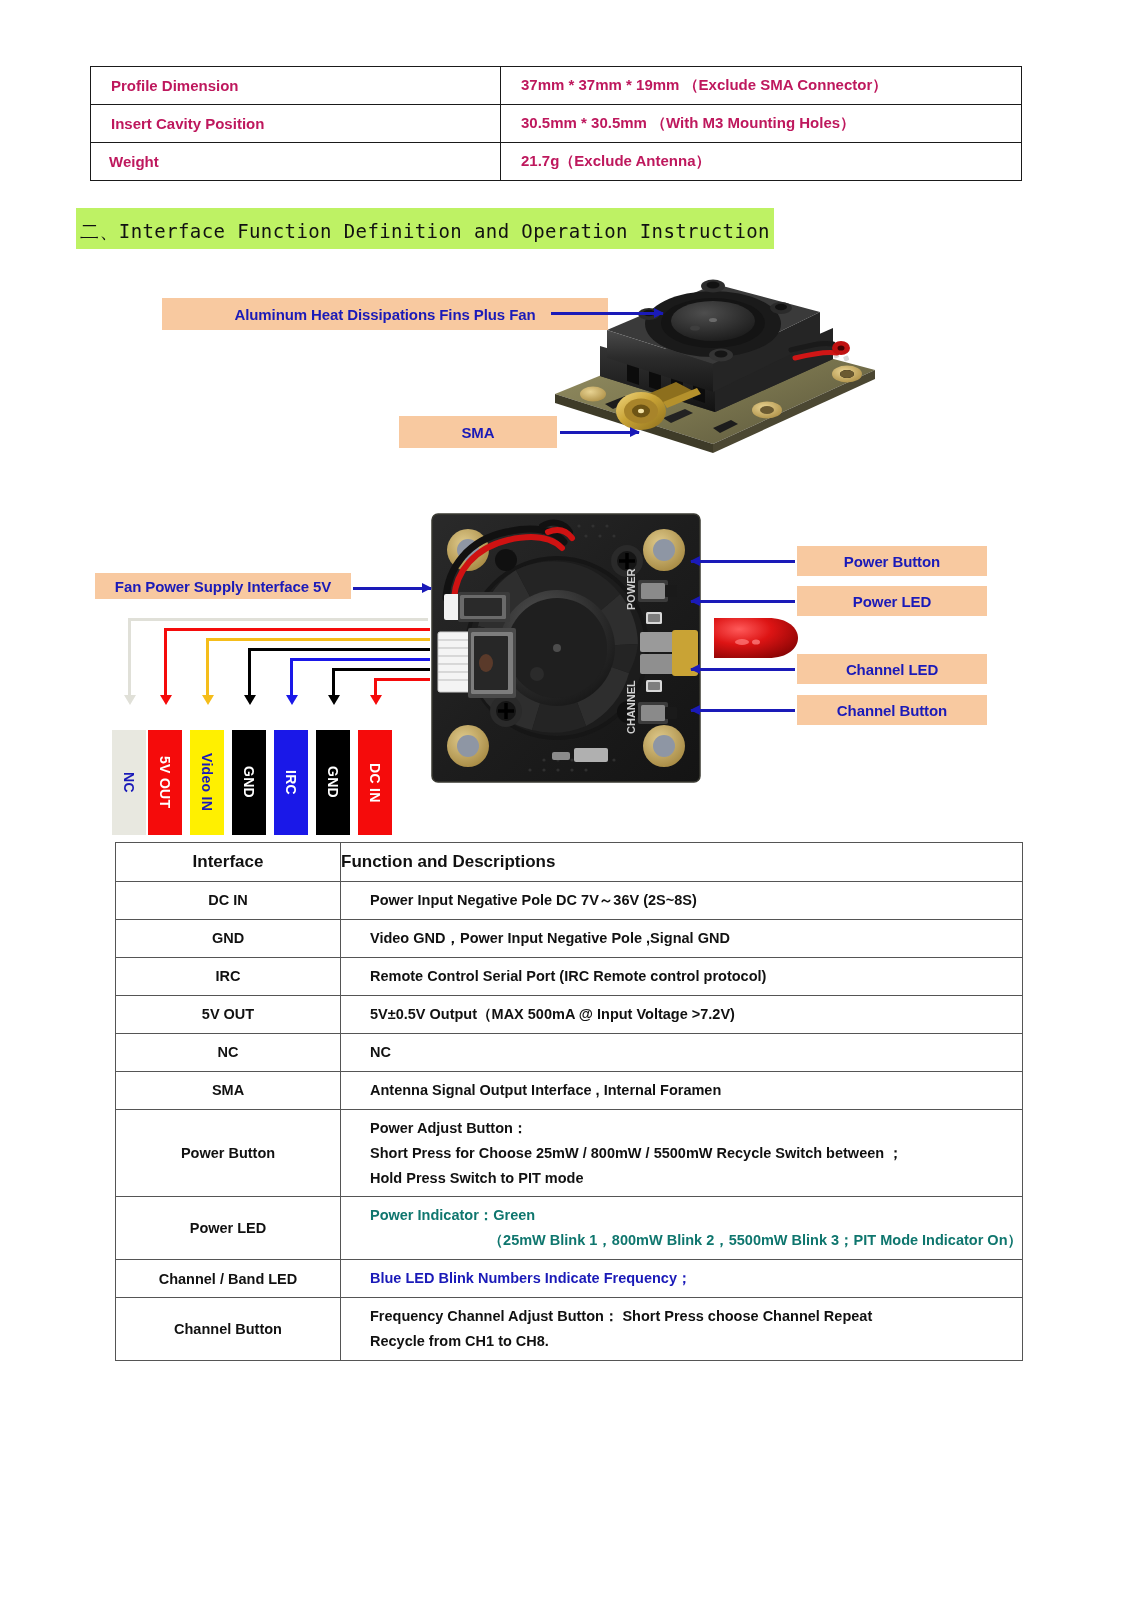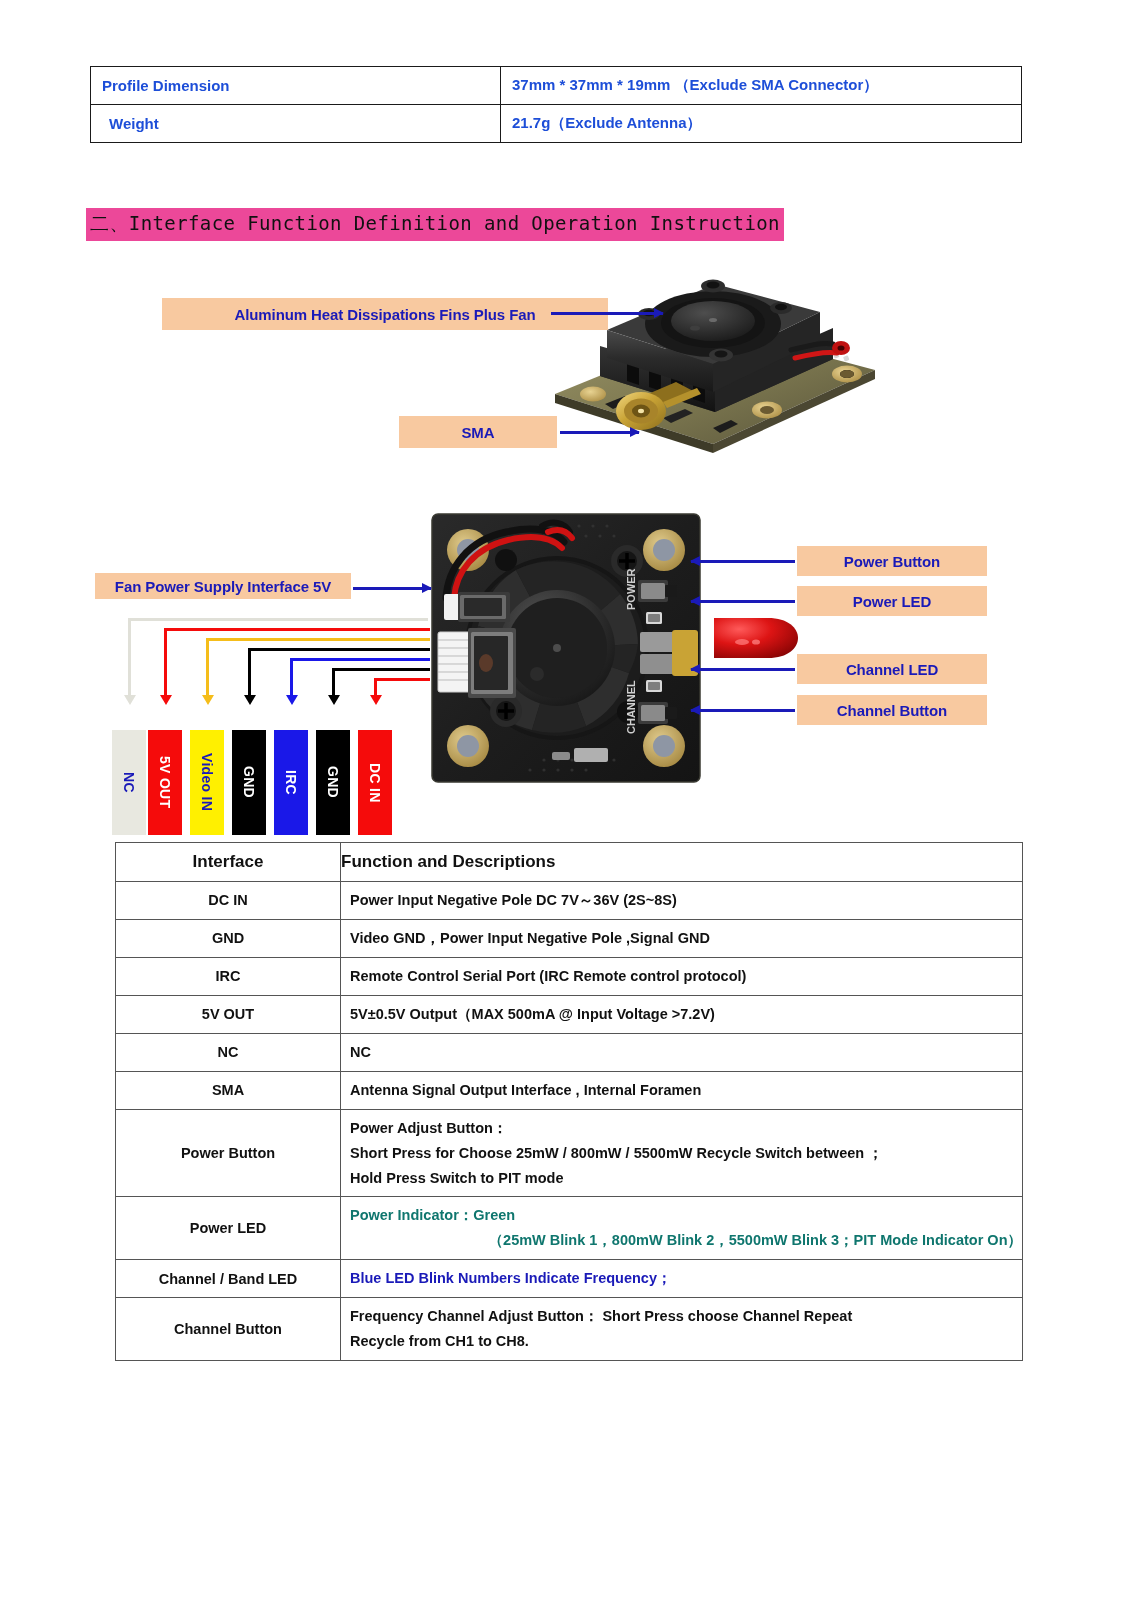--- a/index.html
+++ b/index.html
@@ -16,37 +16,37 @@
   .spec-table {
     position:absolute; left:90px; top:66px;
     width:932px;
     border-collapse:collapse;
     table-layout:fixed;
   }
   .spec-table td {
     border:1px solid #1a1a1a;
     font-size:15px;
     font-weight:bold;
-    color:#1d4ed8;
-    padding:9px 0 9px 11px;
+    color:#be185d;
+    padding:9px 0 9px 20px;
     height:38px;
     vertical-align:middle;
   }
   .spec-table td.k { width:410px; }
   .spec-table tr:last-child td.k { padding-left:18px; }
 
   
   .section-heading {
-    position:absolute; left:86px; top:208px;
-    background:#ec4899;
+    position:absolute; left:76px; top:208px;
+    background:#bef264;
     color:#111;
     font-family:"DejaVu Sans Mono","Liberation Mono",monospace;
     font-size:19px;
     letter-spacing:0.4px;
-    padding:3px 4px 4px 4px;
+    padding:11px 4px 4px 4px;
     white-space:nowrap;
   }
 
   
   .callout {
     position:absolute;
     background:#f8c9a0;
     color:#1a1ab8;
     font-weight:bold;
     font-size:15px;
@@ -115,33 +115,37 @@
     border:1px solid #555;
     font-size:14.5px;
     font-weight:bold;
     color:#111;
     vertical-align:middle;
   }
   .main-table td.c1 { width:225px; text-align:center; padding:6px 4px; }
   .main-table td.c2 { padding:6px 0 6px 9px; }
   .main-table tr.hdr td { font-size:17px; text-align:center; padding:9px 4px; }
   .main-table td.c2.hdr2 { text-align:left; padding-left:0; }
-  .tline { display:block; line-height:1.72; }
+  .tline { display:block; line-height:1.72;margin-left:20px; }
   .indent { padding-left:14px;text-align:right; }
   .green { color:#0f766e; }
   .blue  { color:#1a1ab8; }
 </style>
 </head>
 <body>
 
 <table class="spec-table">
   <tbody>
     <tr>
       <td class="k">Profile Dimension</td>
       <td class="v">37mm * 37mm * 19mm  （Exclude SMA Connector）</td>
+    </tr>
+    <tr>
+      <td class="k">Insert Cavity Position</td>
+      <td class="v">30.5mm * 30.5mm  （With M3 Mounting Holes）</td>
     </tr>
     <tr>
       <td class="k">Weight</td>
       <td class="v">21.7g（Exclude Antenna）</td>
     </tr>
   </tbody>
 </table>
 
 <div class="section-heading">二、Interface Function Definition and Operation Instruction</div>
 

